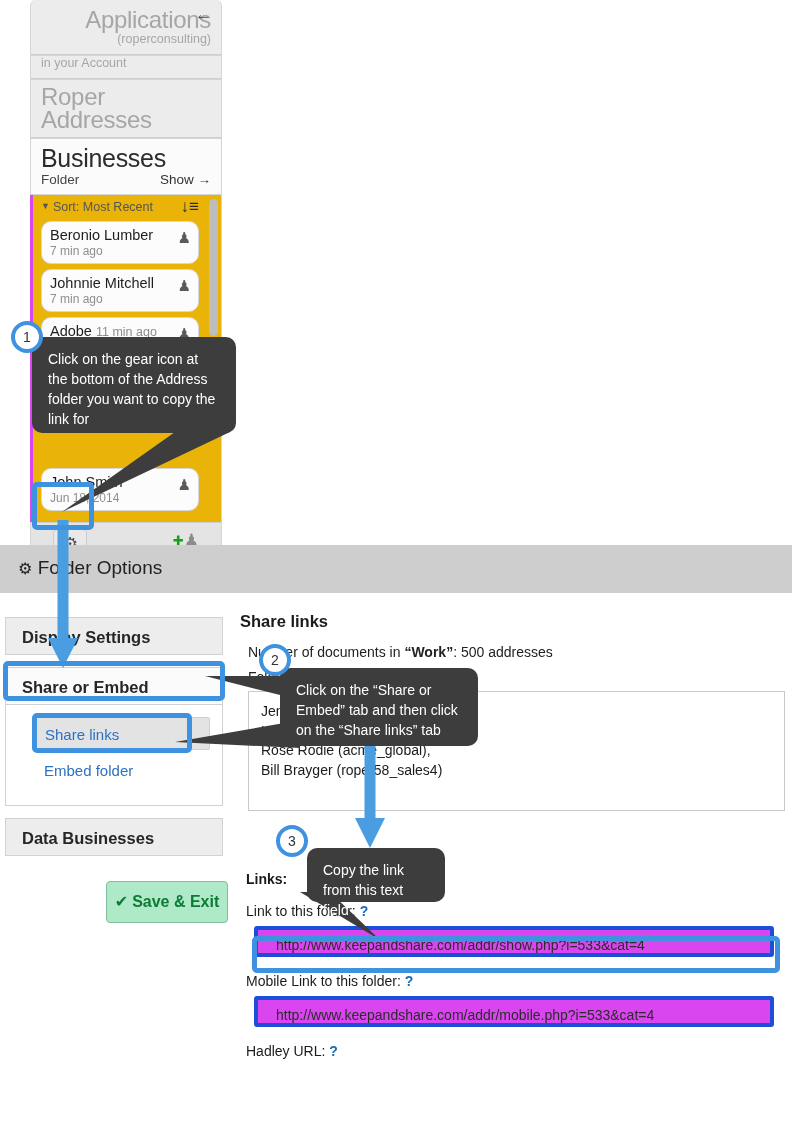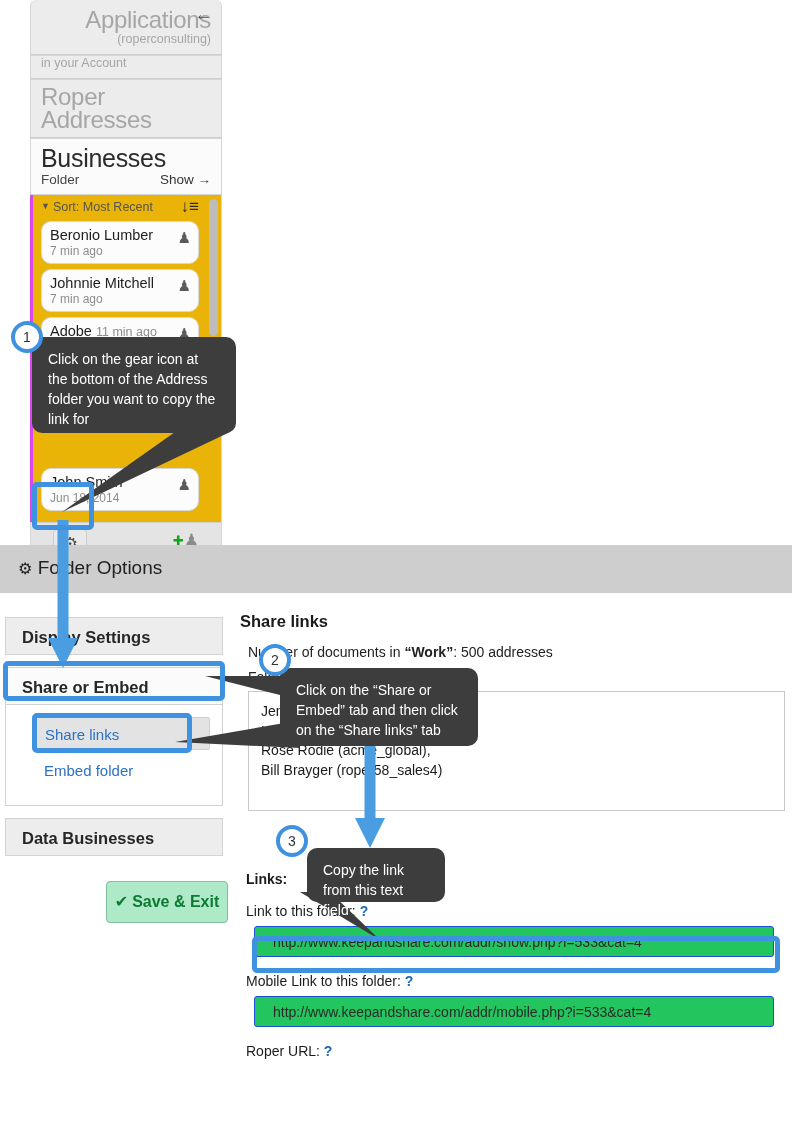--- a/index.html
+++ b/index.html
@@ -119,21 +119,21 @@
   .meta b{font-weight:bold;}
   .sharedbox{
     border:1px solid #c9c9c9;background:#fff;margin-left:8px;
     height:120px;padding:10px 12px;box-sizing:border-box;
     font-size:14px;color:#1b1b1b;line-height:19.5px;
   }
   .lbl{font-size:14px;color:#1b1b1b;margin:14px 0 8px 6px;font-weight:bold;}
   .lbl2{font-size:14px;color:#1b1b1b;margin:16px 0 7px 6px;}
   .q{color:#1769b5;font-weight:bold;}
   .urlbox{
-    margin-left:14px;background:#22c55e;border:1px solid #1d4ed8;border-radius:3px;
+    margin-left:14px;background:#d946ef;border:4px solid #1d4ed8;border-radius:3px;
     height:31px;line-height:31px;padding-left:18px;font-size:14px;color:#2b2b2b;
     width:520px;box-sizing:border-box;
   }
 
   
   #overlay{position:absolute;left:0;top:0;width:792px;height:1128px;pointer-events:none;}
   .hl{
     position:absolute;border:5px solid #3e92e0;border-radius:5px;box-sizing:border-box;
   }
   .bubble{
@@ -246,21 +246,21 @@
   </div>
 
   <div class="lbl" style="margin-top:60px;">Links:</div>
 
   <div class="lbl2"><span>Link to this folder:</span> <span class="q">?</span></div>
   <div class="urlbox">http://www.keepandshare.com/addr/show.php?i=533&amp;cat=4</div>
 
   <div class="lbl2"><span>Mobile Link to this folder:</span> <span class="q">?</span></div>
   <div class="urlbox">http://www.keepandshare.com/addr/mobile.php?i=533&amp;cat=4</div>
 
-  <div class="lbl2"><span>Roper URL:</span> <span class="q">?</span></div>
+  <div class="lbl2"><span>Hadley URL:</span> <span class="q">?</span></div>
 </div>
 
 <div id="overlay">
   <svg width="792" height="1128" style="position:absolute;left:0;top:0;">
 
     <path d="M63,520 L63,655" stroke="#4a9de0" stroke-width="11" fill="none"></path>
     <path d="M48,638 L78,638 L63,668 Z" fill="#4a9de0"></path>
 
     <path d="M370,700 L370,832" stroke="#4a9de0" stroke-width="11" fill="none"></path>
     <path d="M355,818 L385,818 L370,848 Z" fill="#4a9de0"></path>

